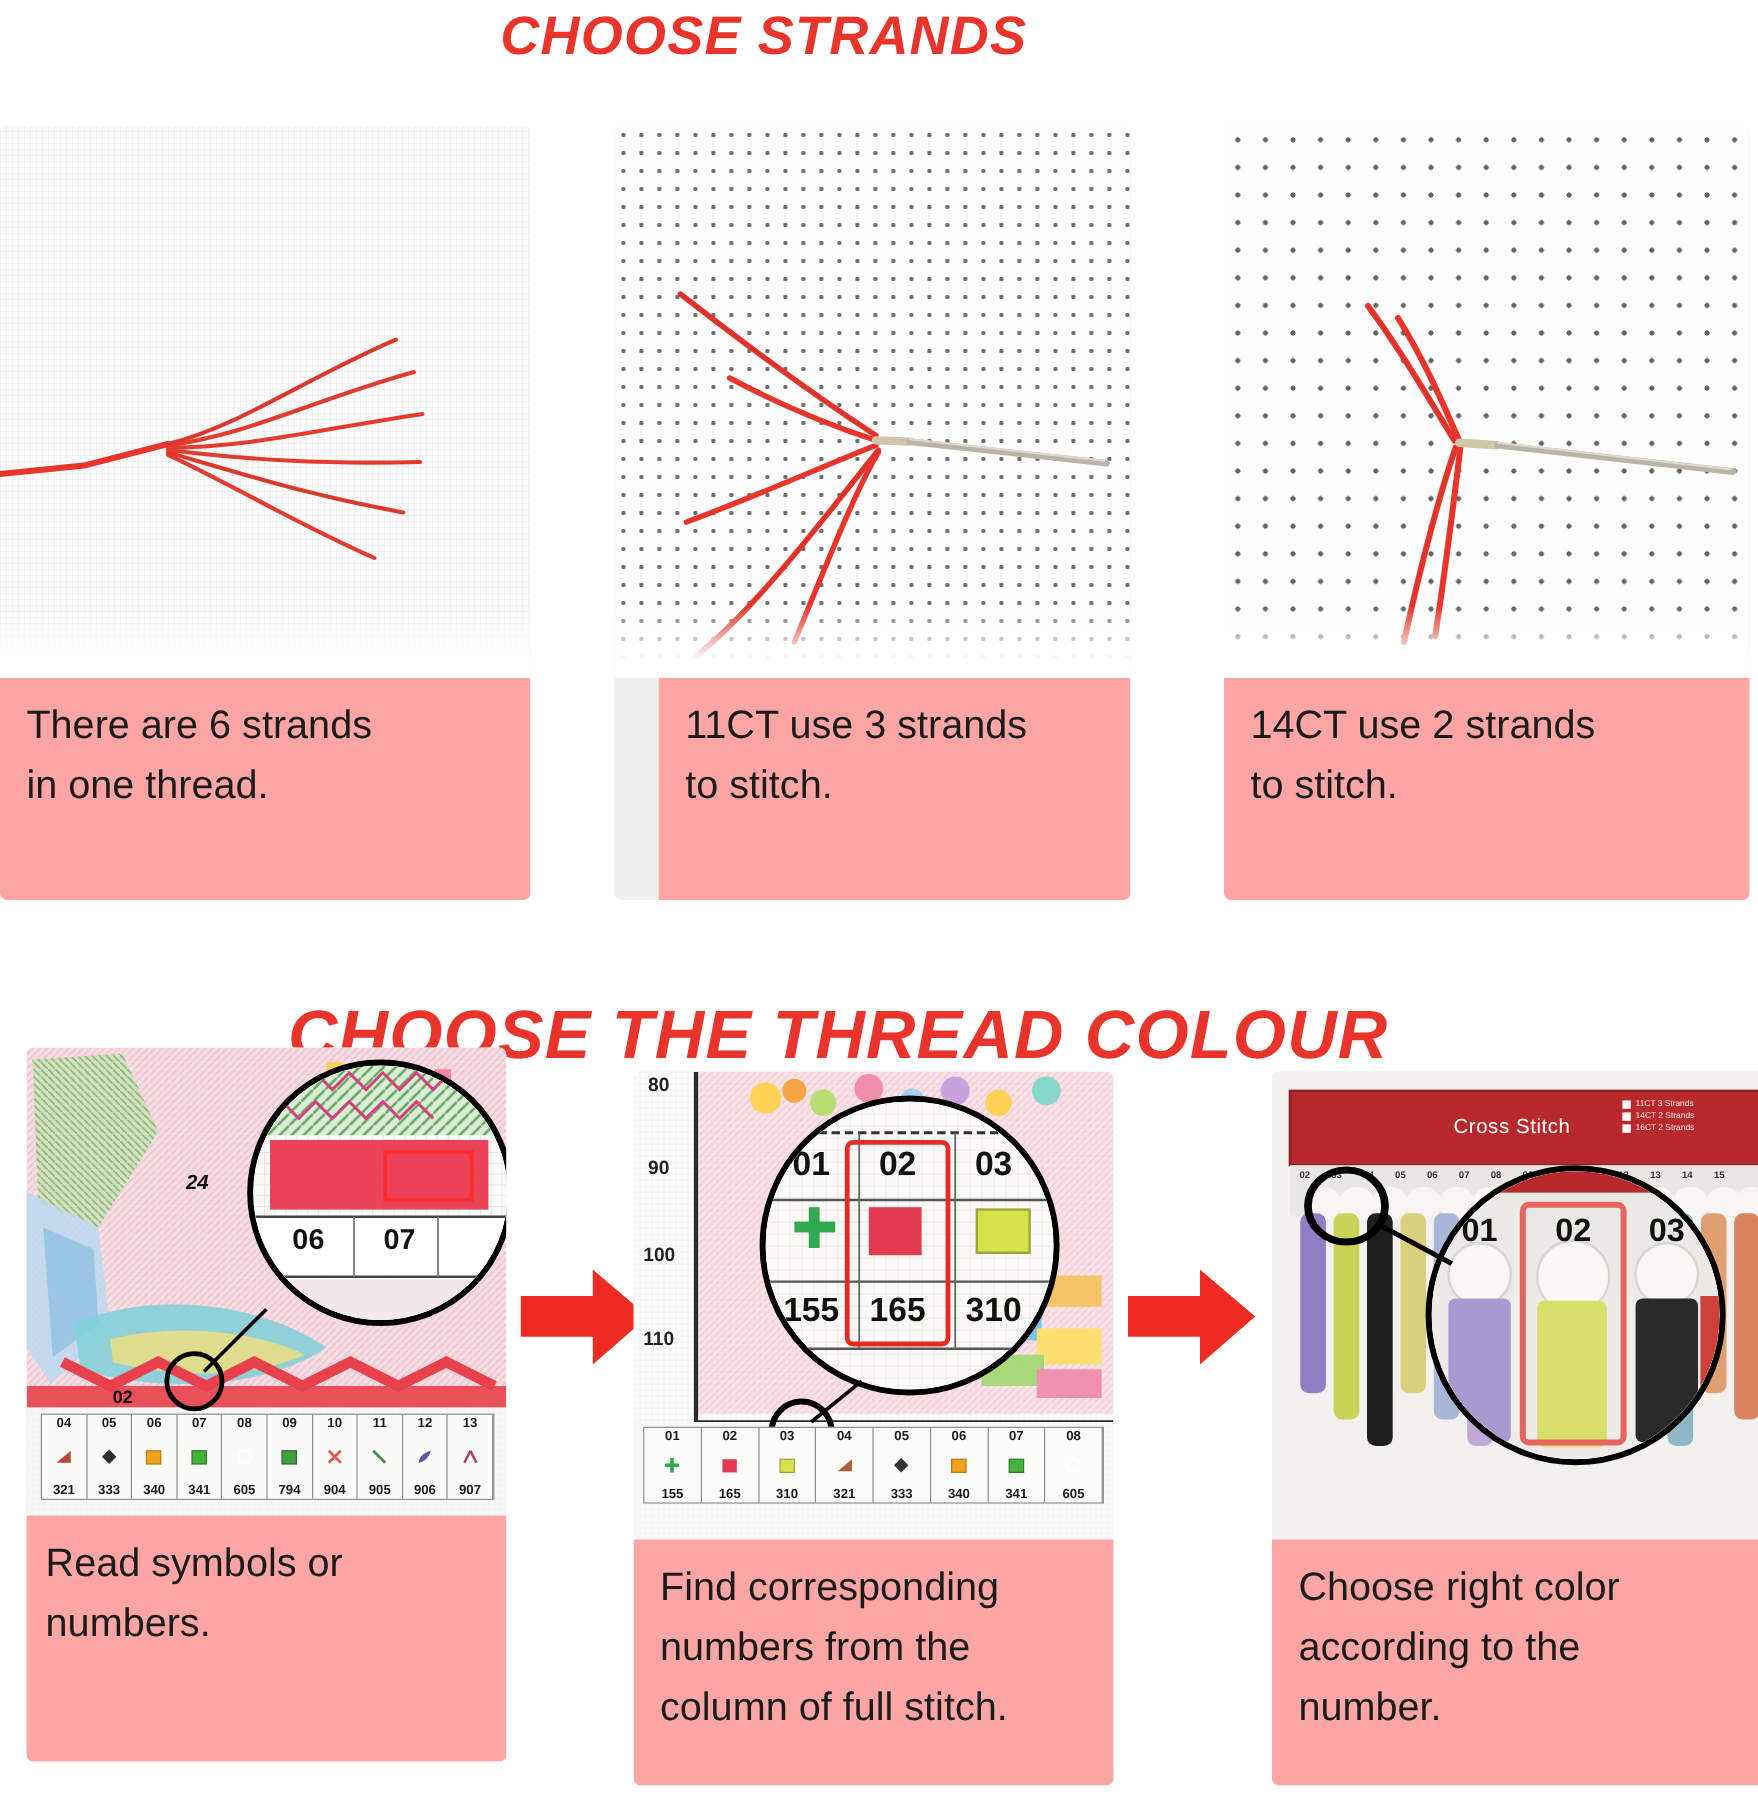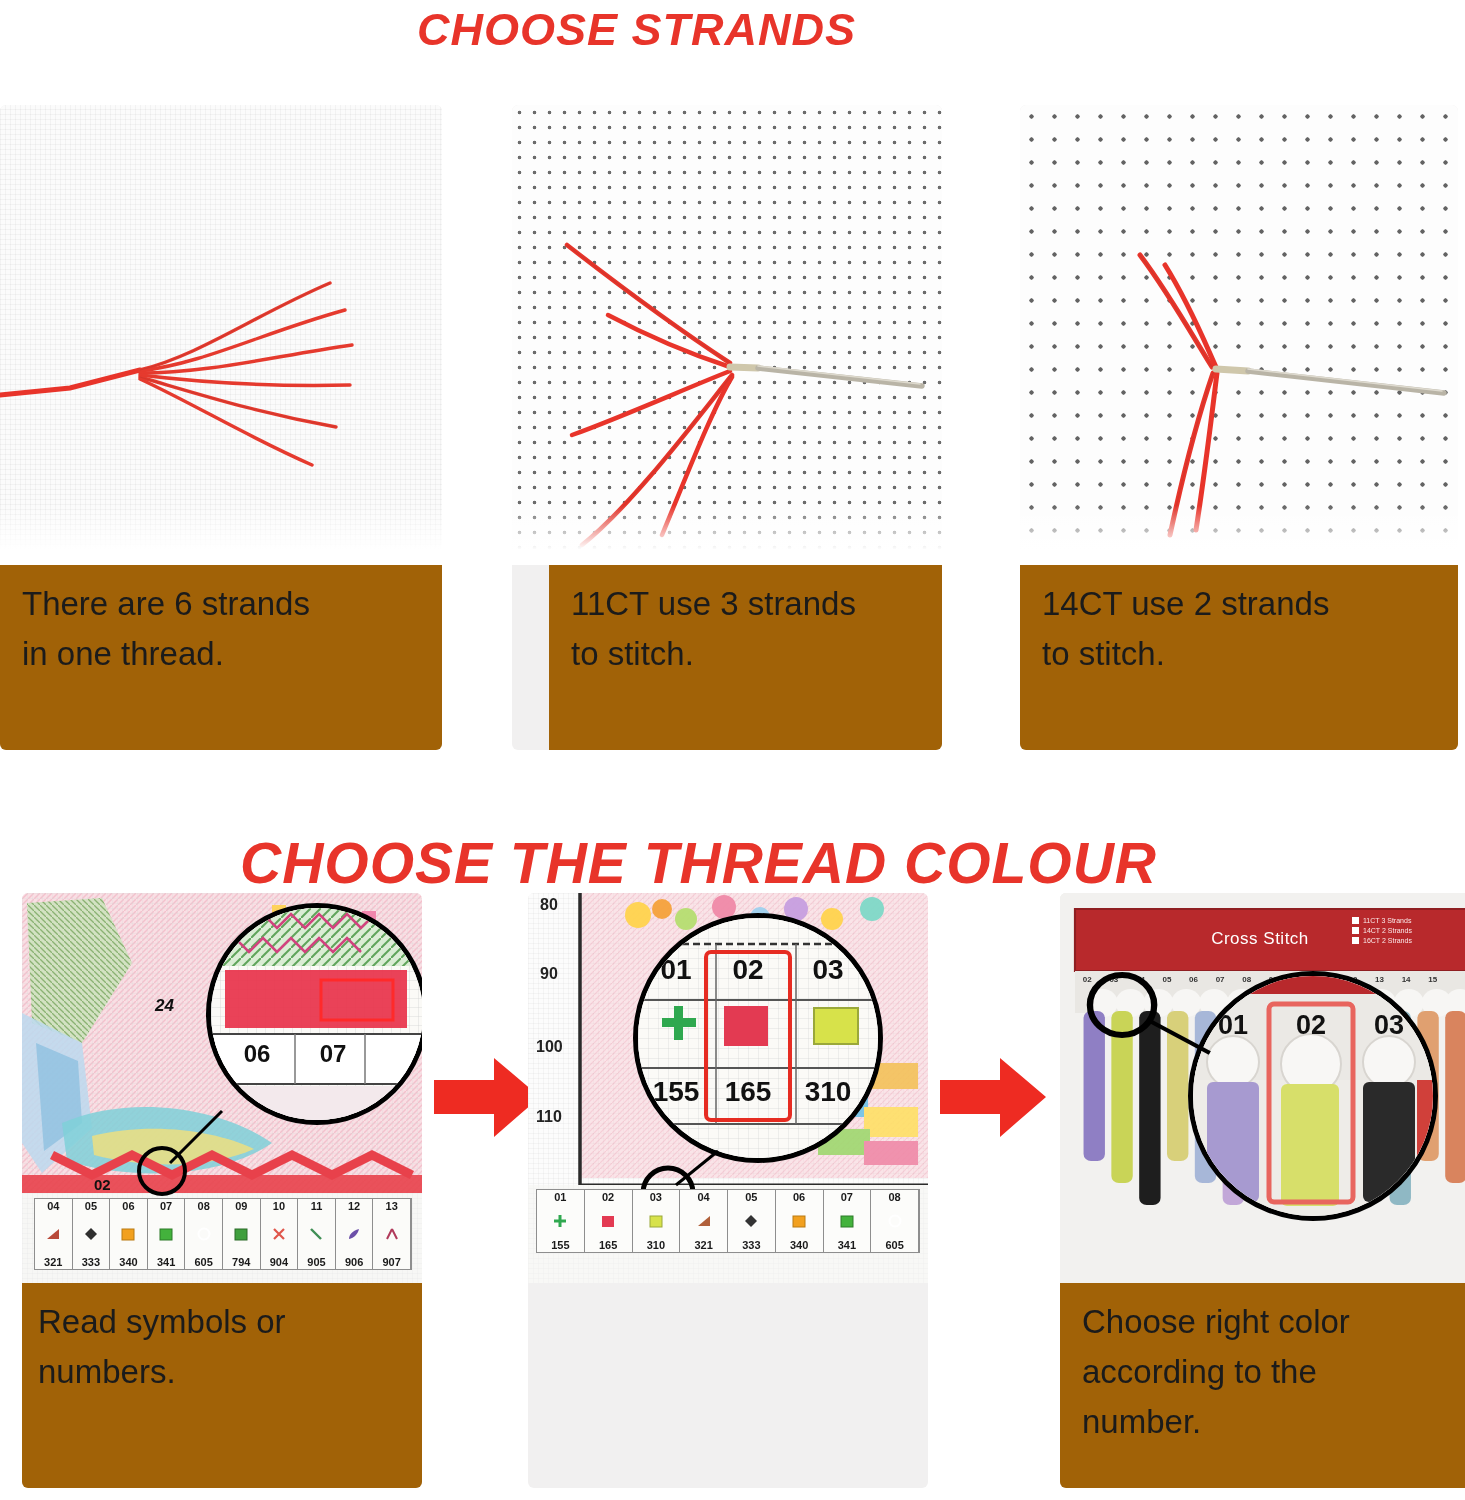--- a/index.html
+++ b/index.html
@@ -25,21 +25,21 @@
   #heading-colour{
     position:absolute;left:0;top:835px;width:1397px;
     font-size:57px;line-height:56px;
   }
 
   
   .card{position:absolute;overflow:hidden;border-radius:6px;background:#f1f0f0;}
   .photo{position:absolute;left:0;top:0;right:0;overflow:hidden;}
   .caption{
     position:absolute;left:0;right:0;bottom:0;
-    background:#a16207;
+    background:#fca5a5;
     color:#1b1b1b;
     font-size:33px;
     line-height:50px;
     padding:14px 22px 10px 22px;
     box-sizing:border-box;
     white-space:pre-line;
   }
 
   
   .cloth{position:absolute;left:0;top:0;width:100%;height:100%;}
@@ -180,21 +180,21 @@
         <path d="M228 266 L424 288" stroke="#b9b4a6" stroke-width="5.5" stroke-linecap="round"></path>
         <path d="M228 264 L422 286" stroke="#dedacf" stroke-width="1.6" stroke-linecap="round"></path>
       </g>
     </svg>
     <div class="cloth-fade"></div>
   </div>
   <div class="caption" style="height:185px;">14CT use 2 strands
 to stitch.</div>
 </div>
 
-<div class="card" style="left:22px;top:893px;width:400px;height:595px;">
+<div class="card" style="left:22px;top:873px;width:400px;height:595px;">
   <div class="photo" style="height:390px;background:#fff;">
 
     <svg class="art" viewBox="0 0 400 390" preserveAspectRatio="none">
       <defs>
         <pattern id="grid1" width="5" height="5" patternUnits="userSpaceOnUse">
           <path d="M5 0 L0 0 0 5" fill="none" stroke="#d8d8d8" stroke-width="0.5"></path>
         </pattern>
         <pattern id="hatchpink" width="6" height="6" patternUnits="userSpaceOnUse">
           <rect width="6" height="6" fill="#f6c6cf"></rect>
           <path d="M0 6 L6 0" stroke="#ea8fa4" stroke-width="1.4"></path>
@@ -496,20 +496,23 @@
             <div class="legend-num">08</div>
             <div class="legend-sym"><svg viewBox="0 0 16 16">
                 <circle cx="8" cy="8" r="5.5" fill="none" stroke="#ffffff" stroke-width="2"></circle>
               </svg></div>
             <div class="legend-code">605</div>
           </div>
         </div>
     </div>
   </div>
 
+  <div class="caption" style="height:205px;">Find corresponding
+numbers from the
+column of full stitch.</div>
 </div>
 
 <div class="arrow" style="left:938px;top:1050px;width:110px;height:95px;">
   <svg viewBox="0 0 110 95" width="110" height="95">
     <path d="M2 30 L62 30 L62 8 L108 47 L62 87 L62 64 L2 64 Z" fill="#ee2b22"></path>
   </svg>
 </div>
 
 <div class="card" style="left:1060px;top:893px;width:428px;height:595px;">
   <div class="photo" style="height:390px;background:#efeeec;">

